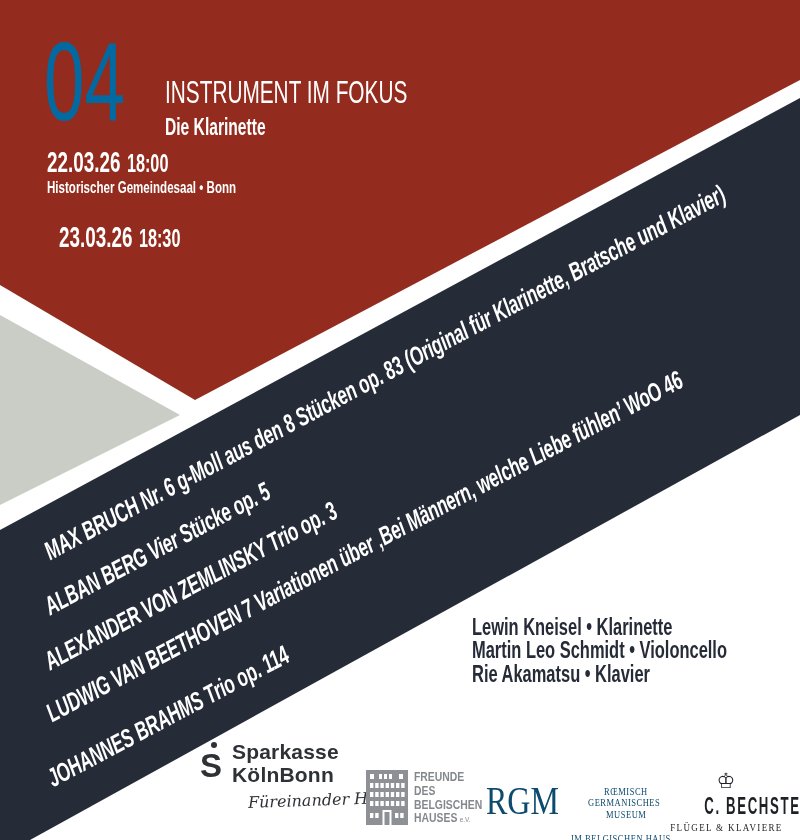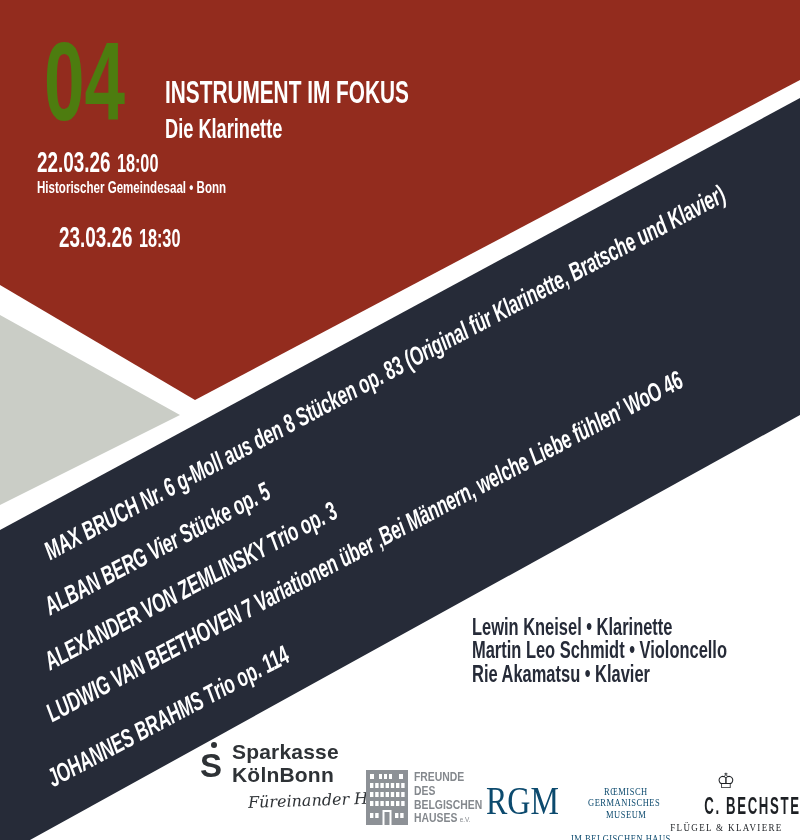--- a/index.html
+++ b/index.html
@@ -20,27 +20,27 @@
     clip-path:polygon(0px 530px, 800px 98px, 800px 415px, 30px 840px, 0px 840px); }
 
   
   .cx  { display:inline-block; transform:scaleX(0.65); transform-origin:0 0; white-space:nowrap; }
   .cx7 { display:inline-block; transform:scaleX(0.70); transform-origin:0 0; white-space:nowrap; }
   .cxc { display:inline-block; transform:scaleX(0.55); transform-origin:50% 50%; white-space:nowrap; }
 
   .abs { position:absolute; }
 
   
-  .issue { left:44px; top:26px; color:#4d7c0f; font-size:112px; font-weight:bold; line-height:1; }
+  .issue { left:44px; top:26px; color:#0369a1; font-size:112px; font-weight:normal; line-height:1; }
   .series { left:165px; top:76px; color:#fff; }
-  .series-title { font-size:32px; font-weight:bold; line-height:1;text-align:center; }
-  .series-sub   { font-size:28px; font-weight:bold; line-height:1; margin-top:7px; }
+  .series-title { font-size:32px; font-weight:normal; line-height:1;text-align:center; }
+  .series-sub   { font-size:24px; font-weight:bold; line-height:1; margin-top:7px; }
 
   .event { color:#fff; }
-  .event-1 { left:37px; top:147px; }
+  .event-1 { left:47px; top:147px; }
   .event-2 { left:59px; top:222px; }
   .daterow { font-size:29px; font-weight:bold; line-height:1.05; }
   .daterow .time { font-size:25px; margin-left:10px; }
   .venue { font-size:17px; font-weight:bold; line-height:1; margin-top:2px; }
   .venue .cx { transform:scaleX(0.68); }
 
   
   .pline {
     position:absolute; color:#fff; font-size:26px; font-weight:bold; font-style:italic;
     line-height:1; white-space:nowrap; transform:rotate(-28deg); transform-origin:0 0;

